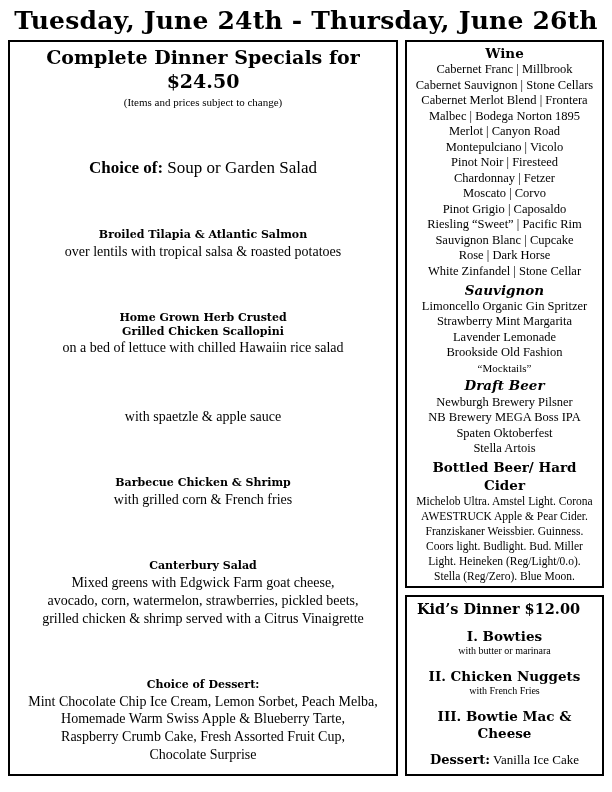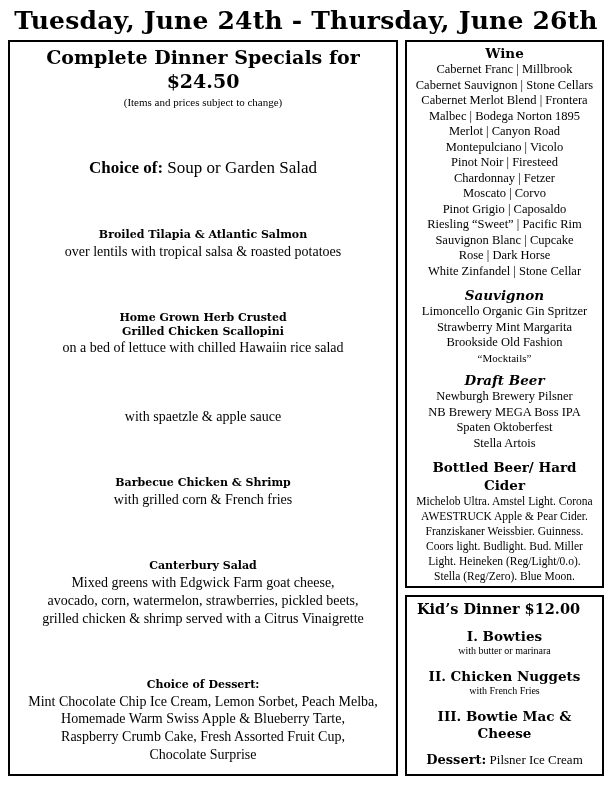--- a/index.html
+++ b/index.html
@@ -156,20 +156,21 @@
         </div>
 
         <div>
           <div class="section-title italic">Sauvignon</div>
           <div>
 
               <div class="drink-line">Limoncello Organic Gin Spritzer</div>
 
               <div class="drink-line">Strawberry Mint Margarita</div>
 
+              <div class="drink-line">Lavender Lemonade</div>
 
               <div class="drink-line">Brookside Old Fashion</div>
             </div>
           <div class="note">“Mocktails”</div>
         </div>
 
         <div>
           <div class="section-title italic">Draft Beer</div>
           <div>
 
@@ -212,19 +213,19 @@
             </div>
           
             <div class="kid-item">
               <div class="kid-name">III. Bowtie Mac &amp; Cheese</div>
 
             </div>
           </div>
 
         <div class="kids-dessert">
           <strong>Dessert:</strong>
-          <span>Pilsner Ice Cream</span>
+          <span>Vanilla Ice Cake</span>
         </div>
       </section>
 
     </div>
   </div>
 </div>
 
 </body></html>

